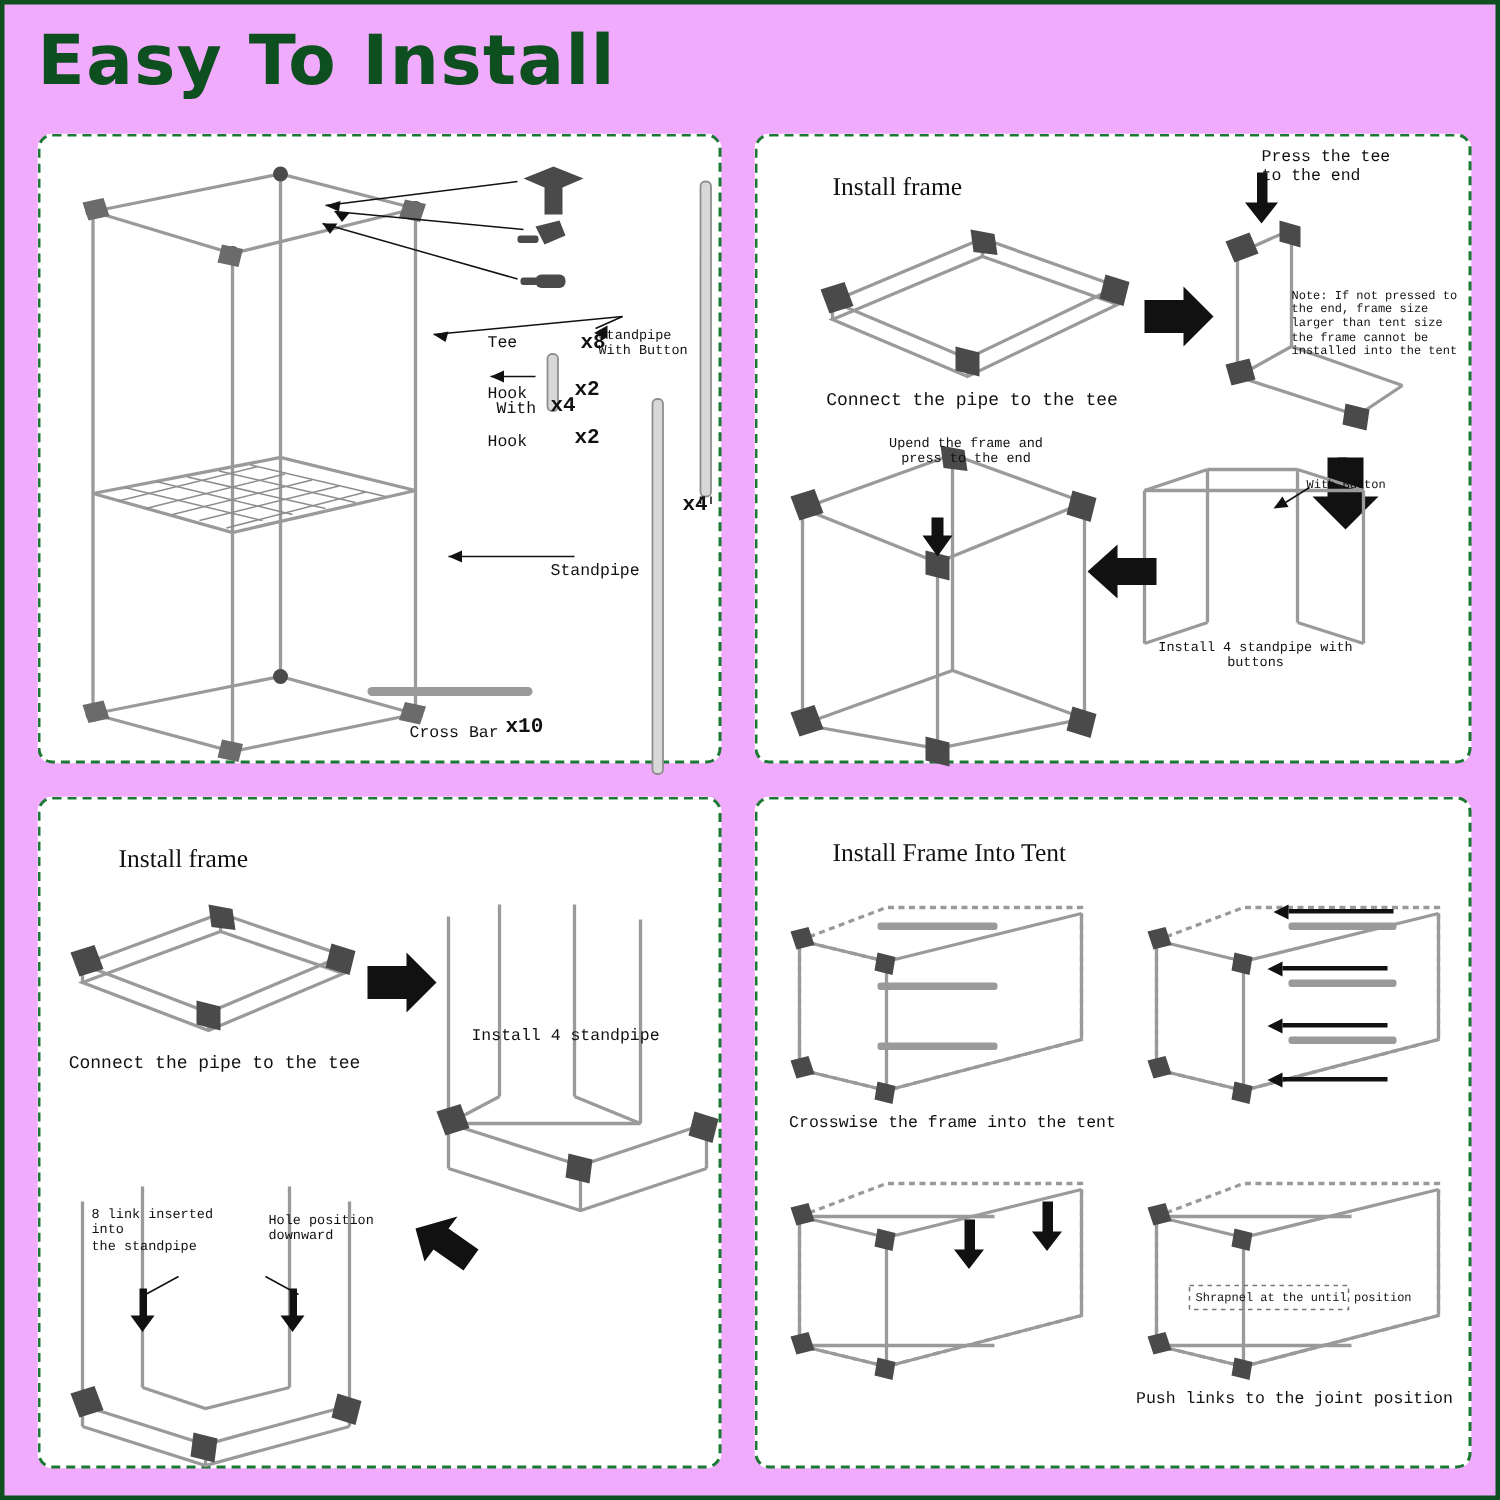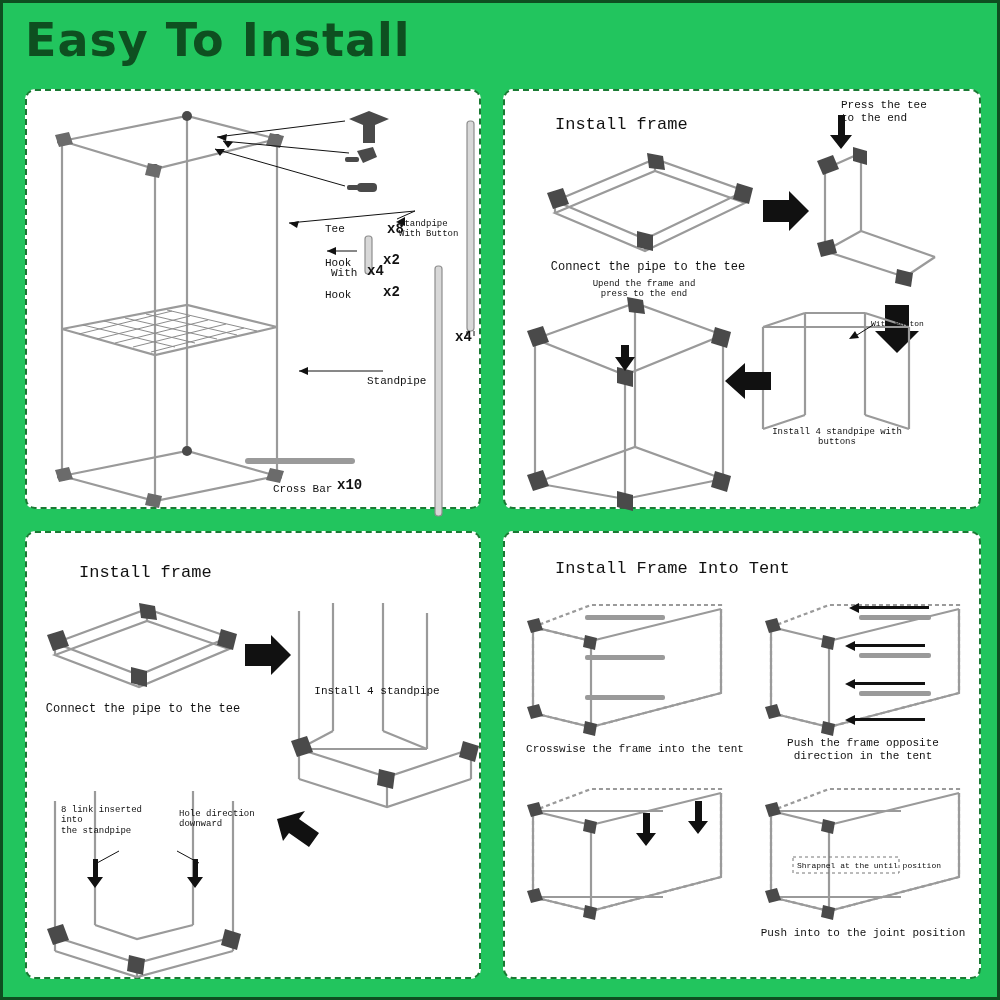--- a/index.html
+++ b/index.html
@@ -8,21 +8,21 @@
     background: #ffffff;
   }
   body {
     font-family: "Liberation Sans", sans-serif;
     color: #111;
   }
   #page {
     position: relative;
     width: 1000px;
     height: 1000px;
-    background: #22c55e;
+    background: #f0abfc;
     border: 3px solid #0e4f20;
     box-sizing: border-box;
     overflow: hidden;
   }
   .title {
     position: absolute;
     left: 22px;
     top: 10px;
     font-size: 46px;
     font-weight: bold;
@@ -39,21 +39,21 @@
   }
   #panel-parts   { left: 22px;  top: 86px;  width: 456px; height: 420px; }
   #panel-frame1  { left: 500px; top: 86px;  width: 478px; height: 420px; }
   #panel-frame2  { left: 22px;  top: 528px; width: 456px; height: 448px; }
   #panel-tent    { left: 500px; top: 528px; width: 478px; height: 448px; }
 
   .panel-head {
     position: absolute;
     font-size: 17px;
     color: #111;
-    font-family: Liberation Mono, monospace;
+    font-family: Liberation Serif, serif;
   }
   .lbl {
     position: absolute;
     font-size: 10px;
     color: #111;
     line-height: 1.15;
     white-space: pre-line;
     font-family: Liberation Mono, monospace;
   }
   .lbl.c { text-align: center; }
@@ -272,23 +272,28 @@
 
       <path class="lead" d="M352 244 L368 234"></path>
       <g class="bigarrow">
           <path d="M350 240 l-6 8 l10 -1 z"></path>
         </g>
     </svg>
 
     <div class="lbl lbl-12 c" style="left:38px; top:170px; width:210px;">Connect the pipe to the tee</div>
     <div class="lbl lbl-11" style="left:336px; top:8px; width:130px;">Press the tee
 to the end</div>
+    <div class="lbl lbl-8" style="left:356px; top:102px; width:112px;">Note: If not pressed to
+the end, frame size
+larger than tent size
+the frame cannot be
+installed into the tent</div>
     <div class="lbl lbl-8" style="left:366px; top:228px;">With Button</div>
     <div class="lbl lbl-9 c" style="left:252px; top:300px; width:160px;margin-top:36px;">Install 4 standpipe with buttons</div>
-    <div class="lbl lbl-9 c" style="left:74px; top:188px; width:130px;">Upend the frame and
+    <div class="lbl lbl-9 c" style="left:74px; top:200px; width:130px;">Upend the frame and
 press to the end</div>
   </div>
 
   <div class="panel" id="panel-frame2">
     <div class="panel-head" style="left:52px; top:30px;">Install frame</div>
 
     <svg width="456" height="448" viewBox="0 0 456 448">
 
       <g>
         <path class="pipe" d="M28 110 L120 76 L202 104 L112 142 Z"></path>
@@ -347,21 +352,21 @@
           <path d="M166 326 l5 0 l0 18 l5 0 l-8 11 l-8 -11 l6 0 z"></path>
         </g>
         <path class="lead" d="M92 318 L70 330 M150 318 L172 330"></path>
       </g>
     </svg>
 
     <div class="lbl lbl-12 c" style="left:16px; top:170px; width:200px;">Connect the pipe to the tee</div>
     <div class="lbl lbl-11 c" style="left:280px; top:152px; width:140px;">Install 4 standpipe</div>
     <div class="lbl lbl-9" style="left:34px; top:272px; width:96px;">8 link inserted into
 the standpipe</div>
-    <div class="lbl lbl-9" style="left:152px; top:276px; width:90px;">Hole direction
+    <div class="lbl lbl-9" style="left:152px; top:276px; width:90px;">Hole position
 downward</div>
   </div>
 
   <div class="panel" id="panel-tent">
     <div class="panel-head" style="left:50px; top:26px;">Install Frame Into Tent</div>
 
     <svg width="478" height="448" viewBox="0 0 478 448">
 
       <g transform="translate(20,64)">
         <path class="pipe-d" d="M8 30 L66 8 L196 8 L196 96 L66 130 L8 116 Z"></path>
@@ -438,19 +443,17 @@
           <path d="M2 24 l12 -3 l4 12 l-12 3 z"></path>
           <path d="M60 38 l12 3 l-2 12 l-12 -3 z"></path>
           <path d="M2 110 l12 -3 l4 12 l-12 3 z"></path>
           <path d="M60 124 l12 3 l-2 12 l-12 -3 z"></path>
         </g>
         <rect class="dashbox" x="30" y="76" width="106" height="16"></rect>
       </g>
     </svg>
 
     <div class="lbl lbl-11 c" style="left:20px; top:210px; width:220px;">Crosswise the frame into the tent</div>
-    <div class="lbl lbl-11 c" style="left:250px; top:204px; width:216px;">Push the frame opposite
-direction in the tent</div>
-    <div class="lbl lbl-11 c" style="left:250px; top:394px; width:216px;">Push into to the joint position</div>
+    <div class="lbl lbl-11 c" style="left:250px; top:394px; width:216px;">Push links to the joint position</div>
     <div class="lbl lbl-8" style="left:292px; top:328px;">Shrapnel at the until position</div>
   </div>
 
 </div>
 
 </body></html>

